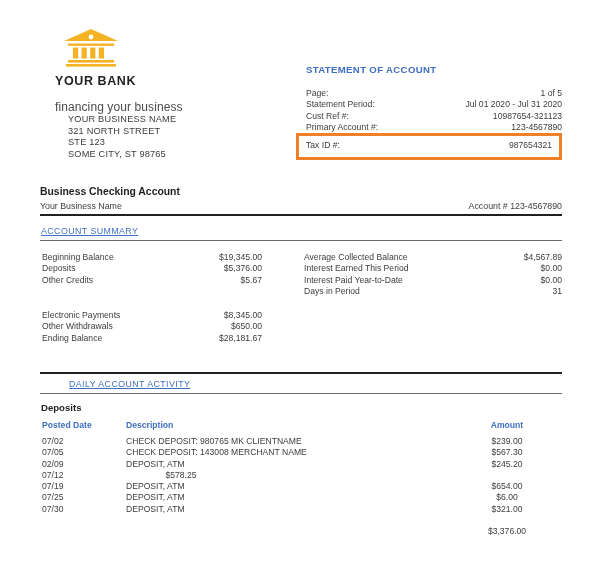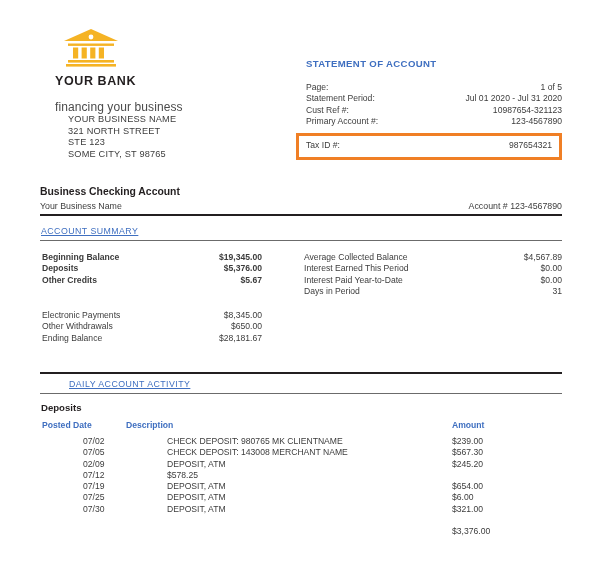--- a/index.html
+++ b/index.html
@@ -58,21 +58,21 @@
     font-size: 9.2px;
     line-height: 11.6px;
     color: #3c3c3c;
     letter-spacing: 0.2px;
   }
 
   
   .stmt-head {
     position: absolute;
     left: 306px;
-    top: 58px;
+    top: 64px;
     width: 256px;
   }
   .stmt-title {
     font-size: 9.6px;
     font-weight: bold;
     color: #3f6fc0;
     letter-spacing: 0.35px;
   }
   .stmt-rows {
     margin-top: 13px;
@@ -155,21 +155,21 @@
     text-decoration: underline;
   }
 
   
   .sum-col {
     position: absolute;
     font-size: 8.6px;
     line-height: 11.3px;
     color: #3c3c3c;
   }
-  .sum-col.left  { left: 42px;  width: 220px; top: 252px; font-weight: bold; }
+  .sum-col.left  { left: 42px;  width: 220px; top: 252px; }
   .sum-col.left2 { left: 42px;  width: 220px; top: 310px; }
   .sum-col.right { left: 304px; width: 258px; top: 252px; }
   .sum-row {
     display: flex;
     justify-content: space-between;
   }
   .sum-row .k { text-align: left; }
   .sum-row .v { text-align: right; }
 
   
@@ -192,25 +192,24 @@
   .tbl .hrow {
     display: flex;
     font-weight: bold;
     color: #3f6fc0;
     line-height: 12px;
     margin-bottom: 5px;
   }
   .tbl .row {
     display: flex;
     line-height: 11.3px;
-    margin-left: 41px;
   }
   .c-date { width: 84px; flex: 0 0 84px; }
   .c-desc { flex: 1 1 auto; }
-  .c-amt  { width: 110px; flex: 0 0 110px; text-align: left; }
+  .c-amt  { width: 110px; flex: 0 0 110px; text-align: center; }
   .tbl .total-row {
     display: flex;
     line-height: 11.3px;
     margin-top: 11px;
   }
 </style>
 </head>
 <body>
 
 <div class="page">

